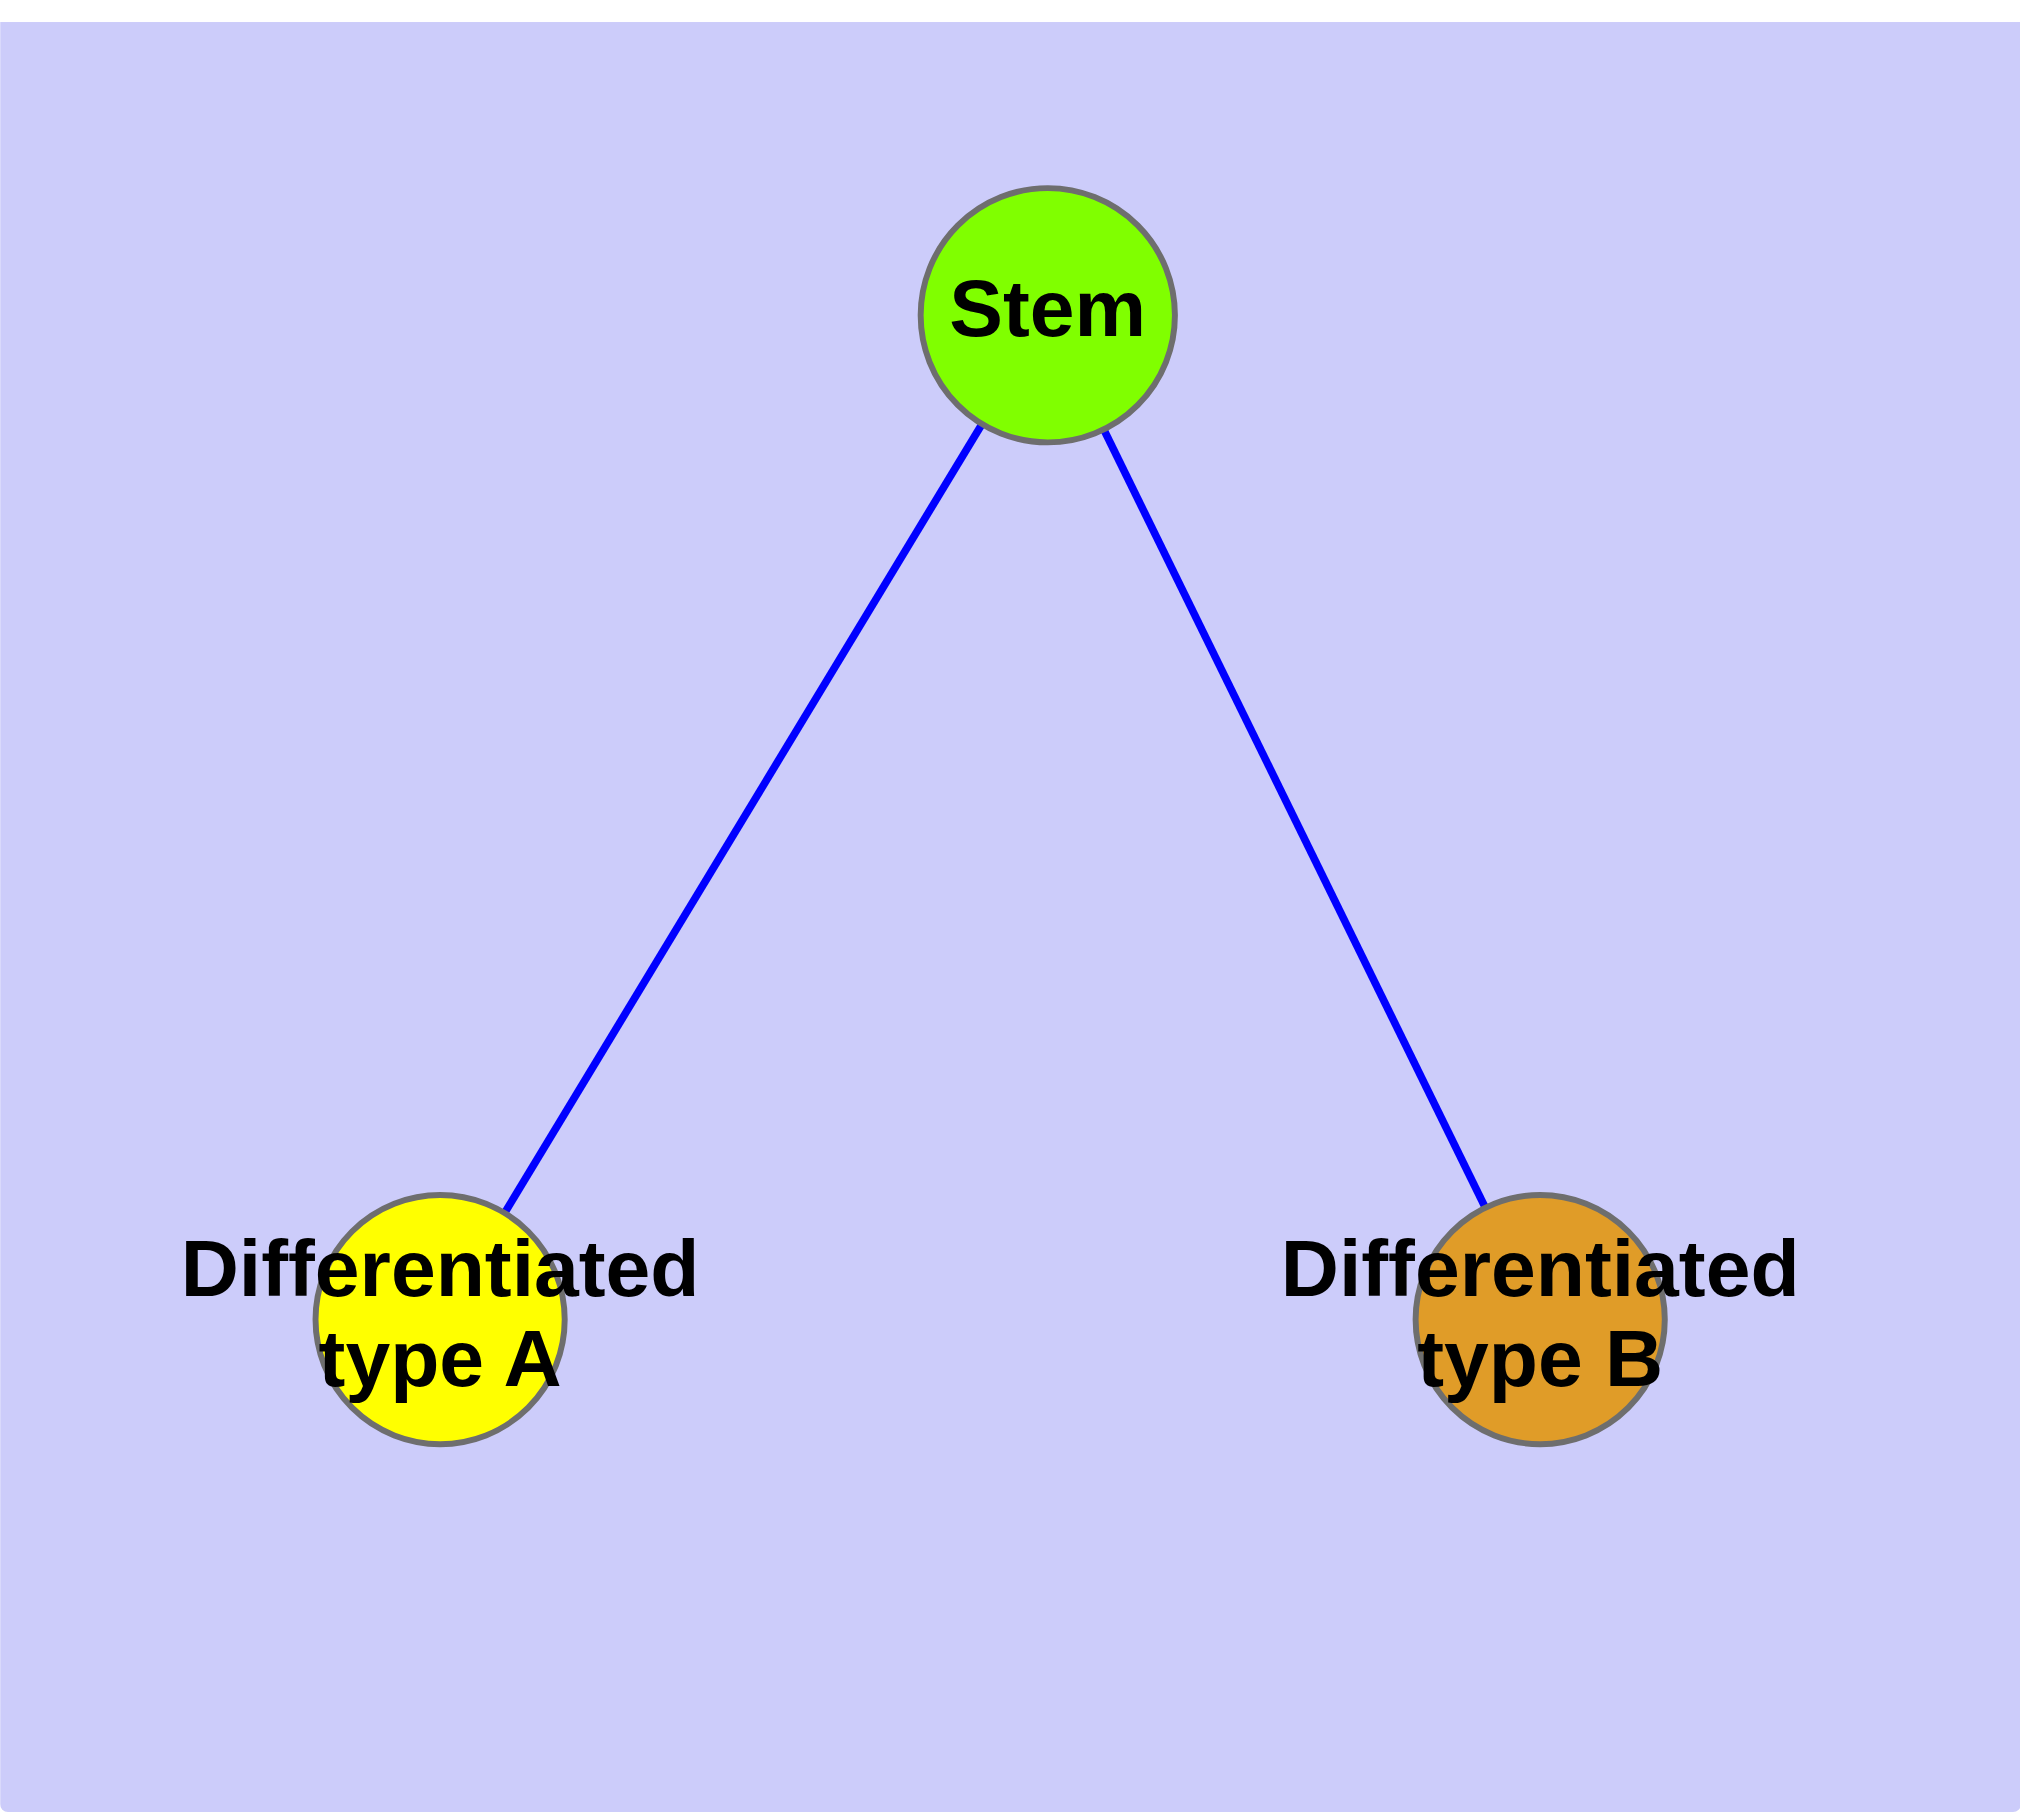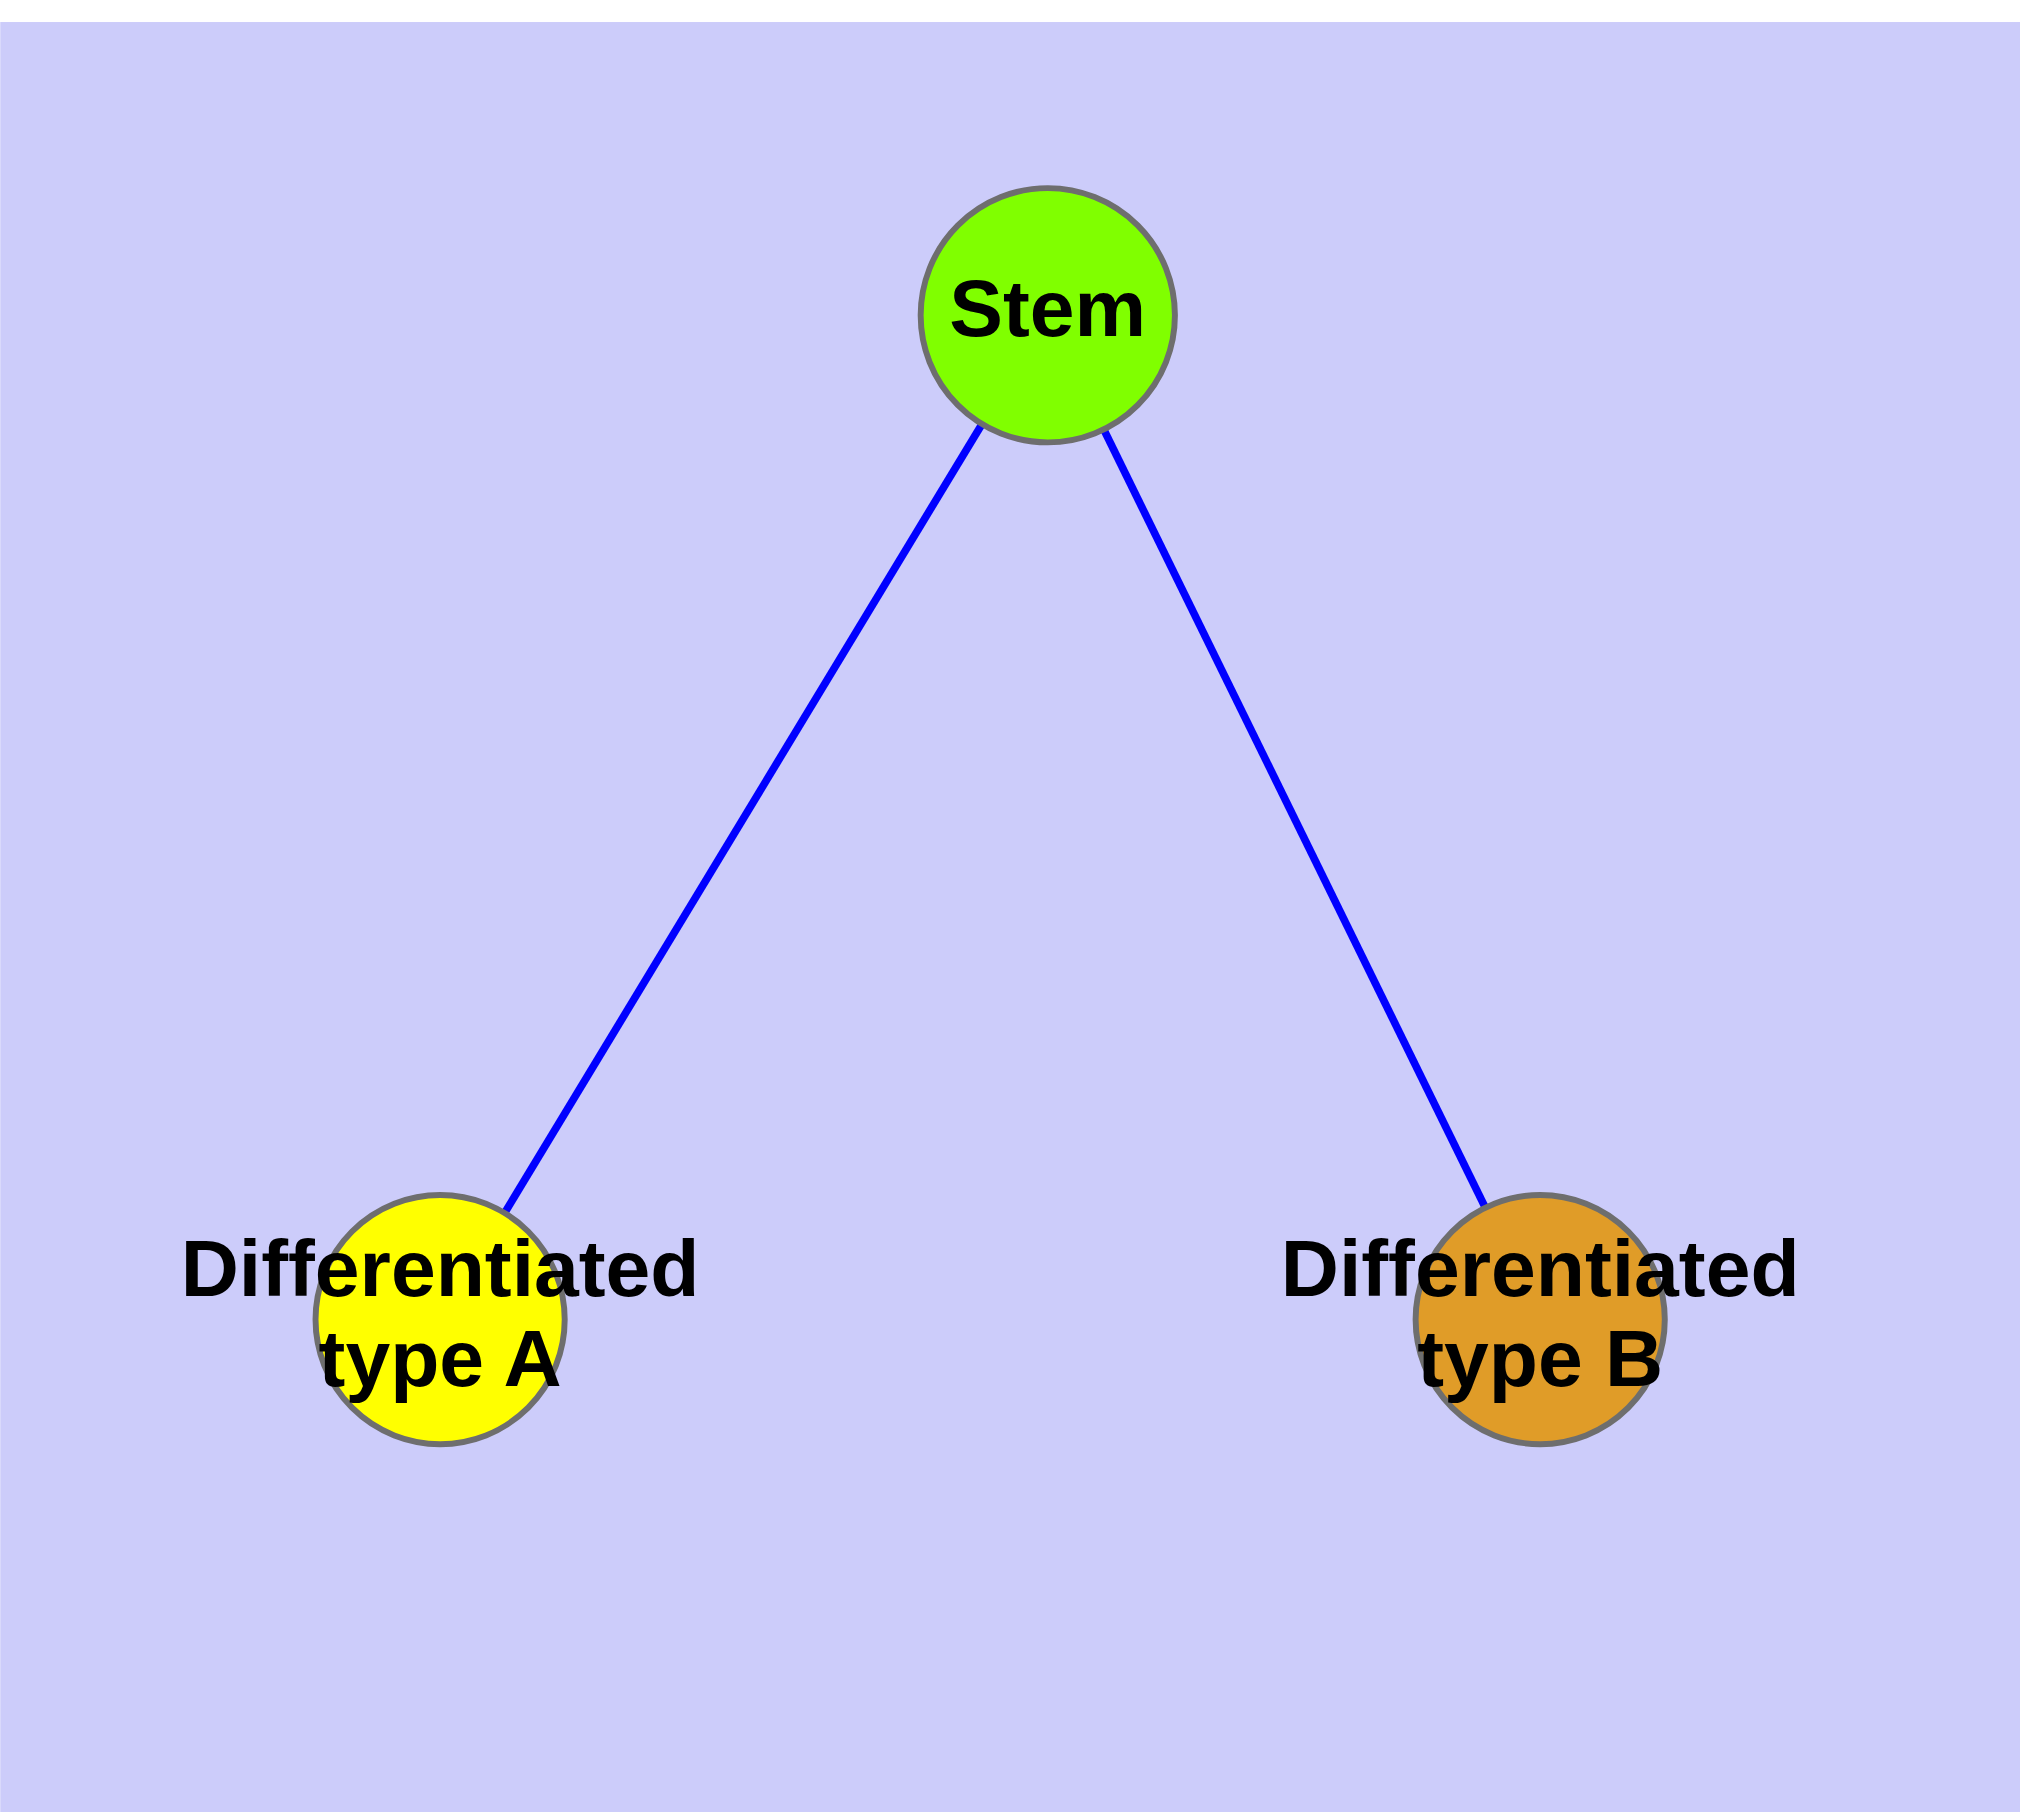--- a/index.html
+++ b/index.html
@@ -8,20 +8,21 @@
     padding: 0;
     background: #ffffff;
   }
   #stage {
     position: relative;
     width: 2021px;
     height: 1812px;
     overflow: hidden;
     background: #ffffff;
     font-family: "Liberation Sans", "DejaVu Sans", sans-serif;
+    border-radius: 8px;
   }
   #canvas {
     position: absolute;
     left: 0;
     top: 0;
     width: 2021px;
     height: 1812px;
     display: block;
   }
   .node-label {

